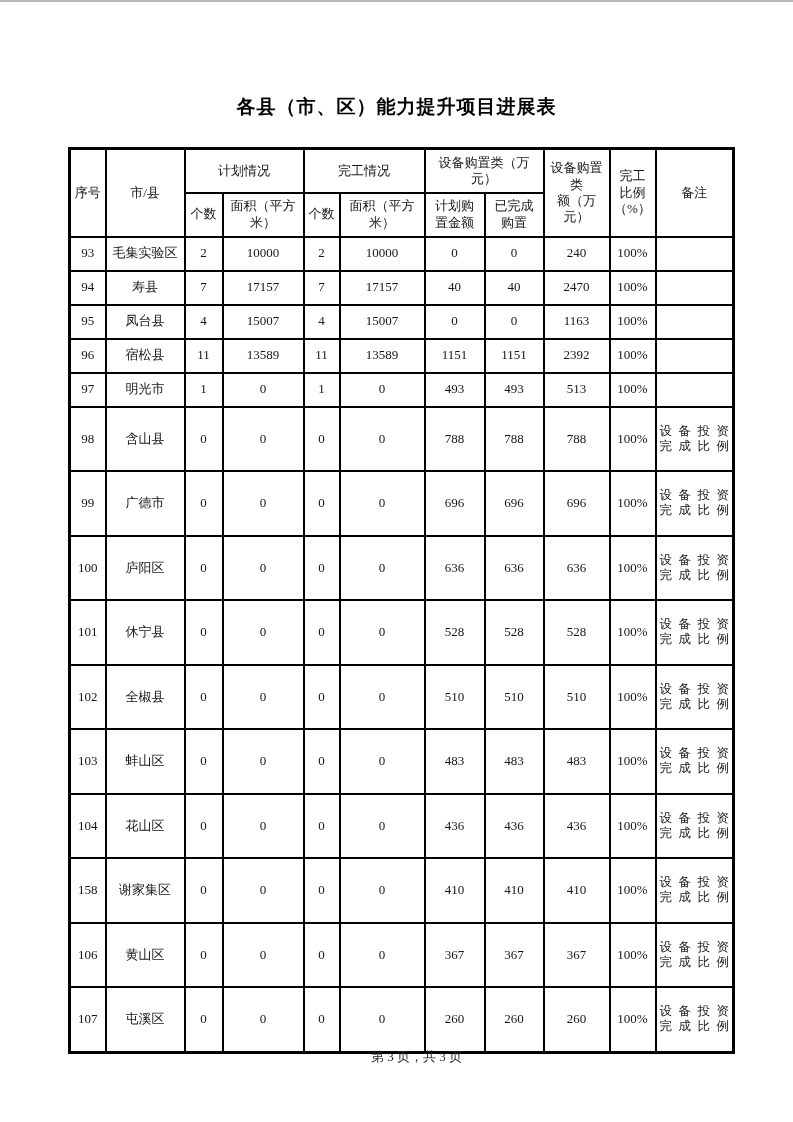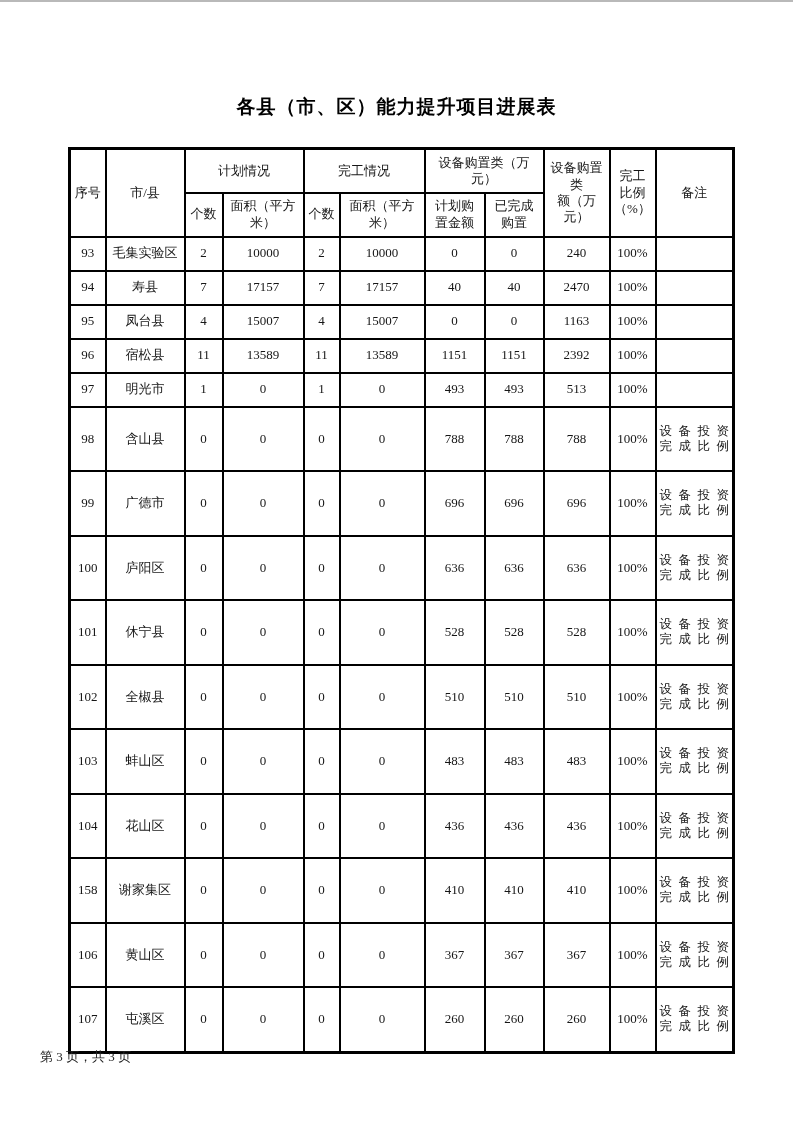--- a/index.html
+++ b/index.html
@@ -70,20 +70,21 @@
     white-space: pre-line;
     text-align: justify;
     text-align-last: justify;
     padding: 16px 3px;
   }
   .page-footer {
     position: absolute;
     top: 1048px;
     left: 0;
     width: 100%;
+    text-align: center;
     font-size: 13px;
     color: #222222;
     padding-left: 40px;
   }
 </style>
 </head>
 <body>
 
 <div class="page">
   <div class="top-scan-line"></div>

